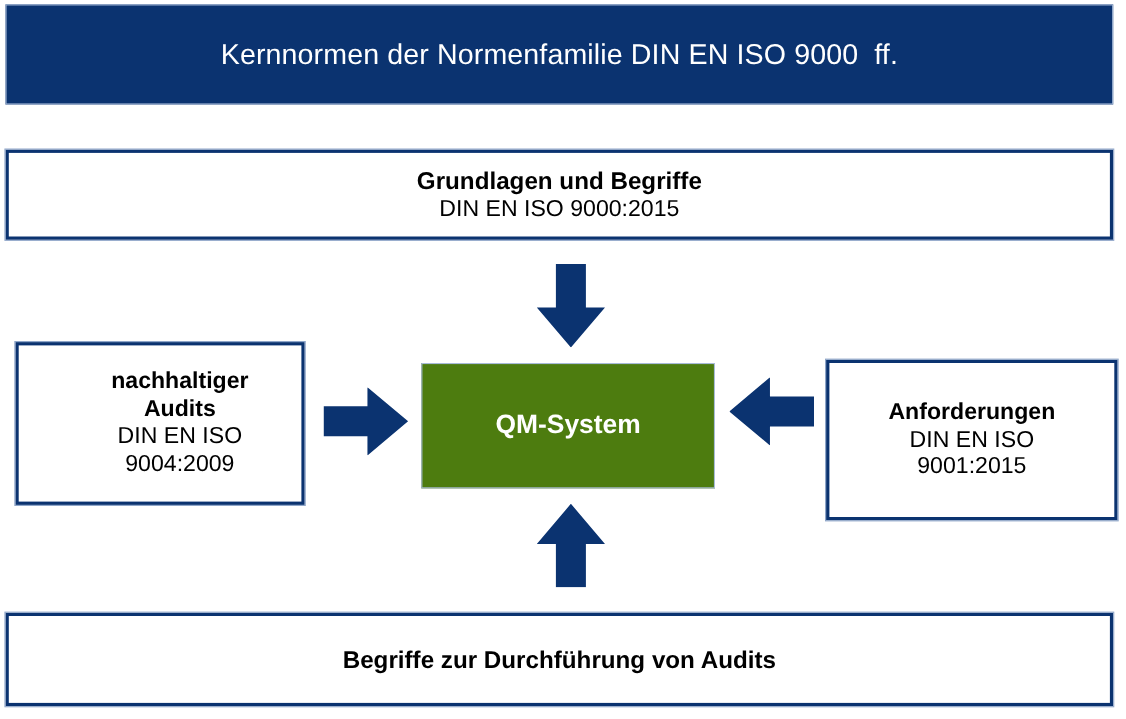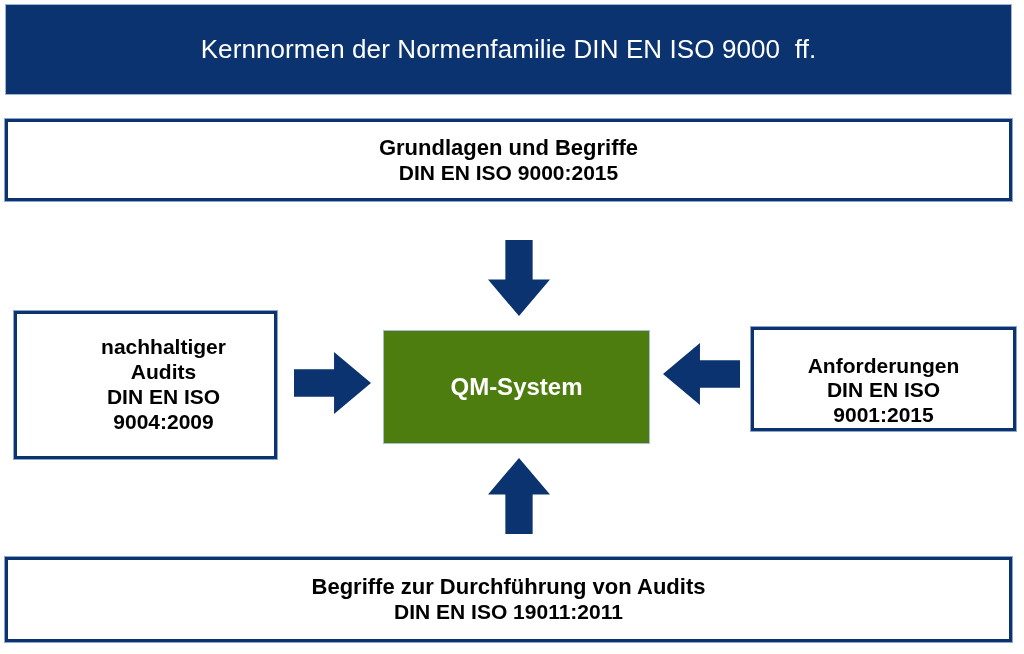--- a/index.html
+++ b/index.html
@@ -56,28 +56,28 @@
     text-align: center;
     color: #000000;
   }
   .obox .hdr {
     font-size: 22px;
     font-weight: bold;
     line-height: 1.18;
   }
   .obox .sub {
     font-size: 21px;
-    font-weight: bold;
+    font-weight: normal;
     line-height: 1.18;
   }
 
   
   #box-top {
     left: 5px;
-    top: 119px;
+    top: 136px;
     width: 1007px;
     height: 82px;
   }
   
   #box-bottom {
     left: 5px;
     top: 557px;
     width: 1007px;
     height: 85px;
   }
@@ -88,22 +88,21 @@
     width: 263px;
     height: 148px;
     padding-left: 36px;
   }
   #box-left .hdr, #box-left .sub { font-size: 21px; }
   
   #box-right {
     left: 751px;
     top: 327px;
     width: 265px;
-    height: 104px;
-    justify-content: flex-end;
+    height: 146px;
   }
   #box-right .hdr, #box-right .sub { font-size: 21px; }
 
   
   #box-center {
     position: absolute;
     left: 383px;
     top: 330px;
     width: 267px;
     height: 114px;
@@ -180,21 +179,20 @@
   </div>
 
   <div class="obox" id="box-right">
     <div class="hdr">Anforderungen</div>
     <div class="sub">DIN EN ISO</div>
     <div class="sub">9001:2015</div>
   </div>
 
   <div class="obox" id="box-bottom">
     <div class="hdr">Begriffe zur Durchführung von Audits</div>
-    <div class="sub">DIN EN ISO 19011:2011</div>
   </div>
 
   <div class="arrow" id="arrow-down"></div>
   <div class="arrow" id="arrow-up"></div>
   <div class="arrow" id="arrow-right"></div>
   <div class="arrow" id="arrow-left"></div>
 
 </div>
 
 </body></html>

